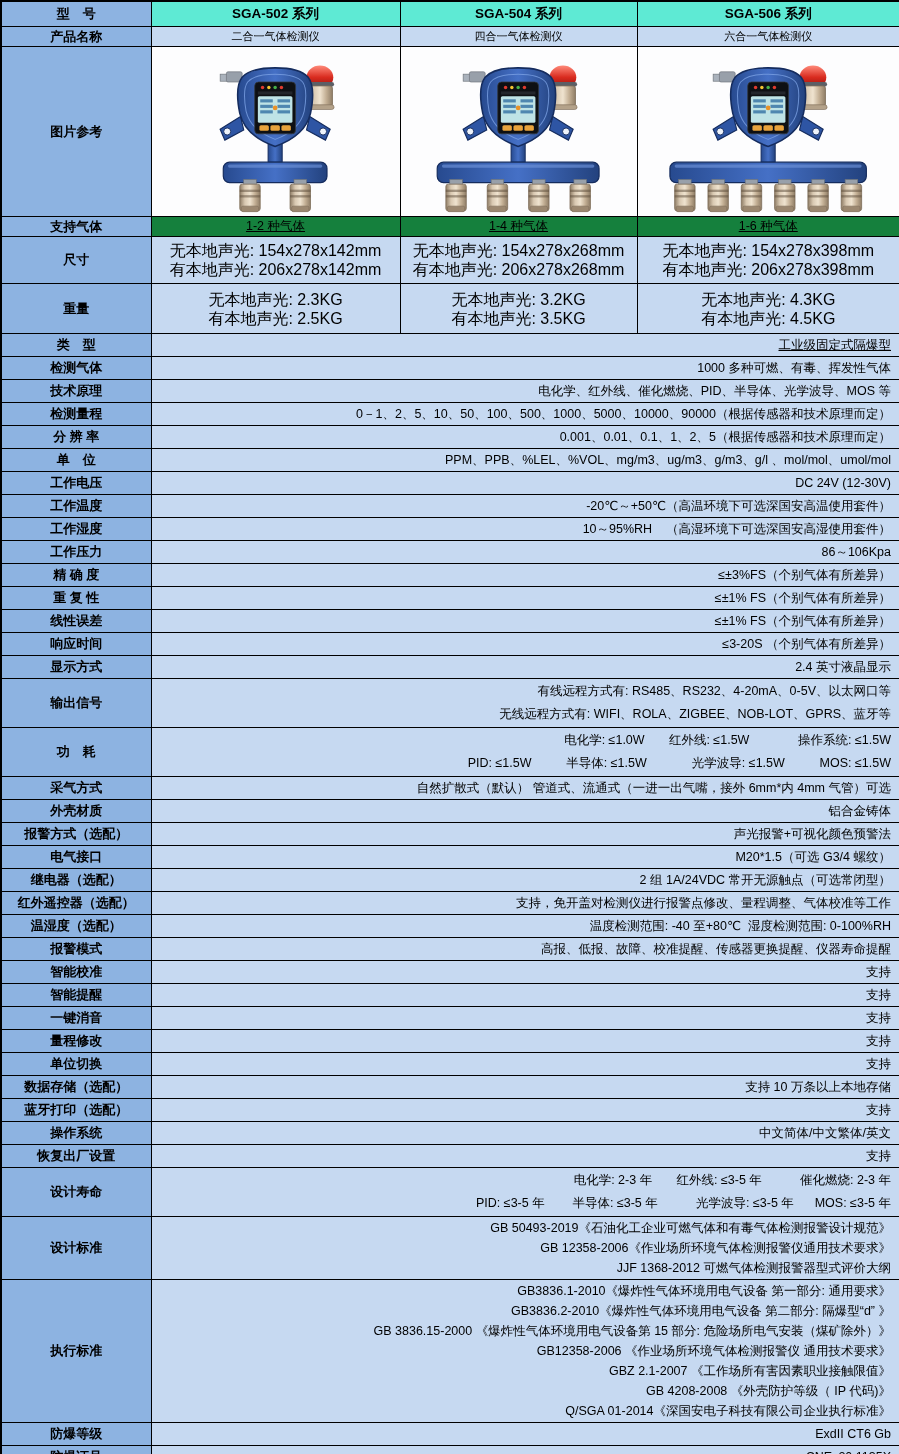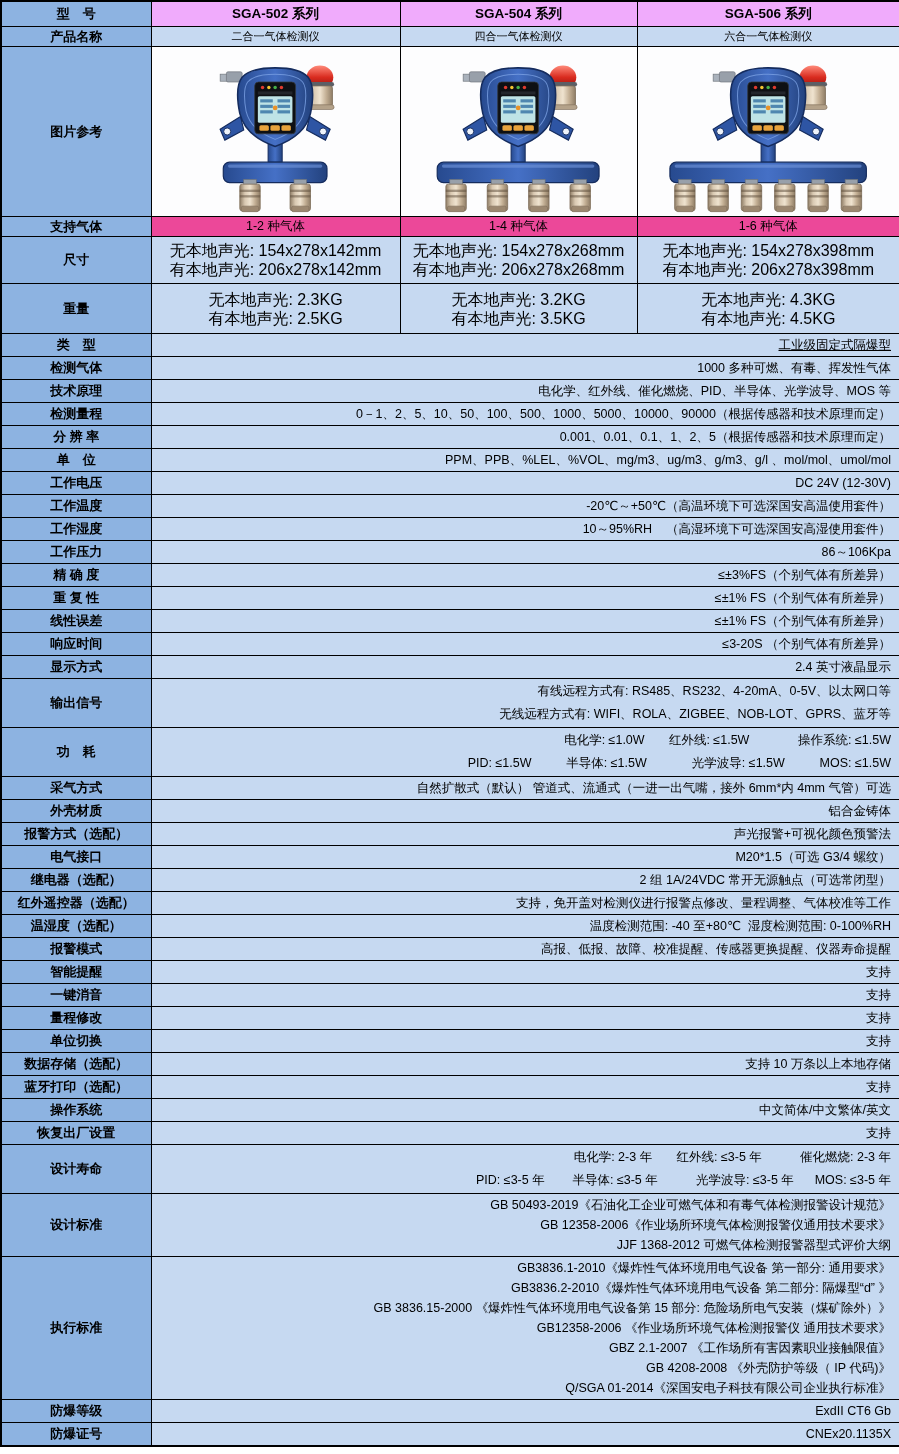--- a/index.html
+++ b/index.html
@@ -3,24 +3,24 @@
 <meta charset="utf-8">
 <style>
   html,body{margin:0;padding:0;background:#fff;}
   body{font-family:"Liberation Sans","DejaVu Sans",sans-serif;color:#000;}
   .wrap{width:899px;}
   table.spec{width:899px;border-collapse:collapse;table-layout:fixed;border:2px solid #000;}
   td,th{border:1px solid #000;padding:0 6px;vertical-align:middle;overflow:hidden;}
   
   th.lbl{background:#8DB3E1;font-weight:bold;font-size:13px;text-align:center;padding:0 2px;}
   
-  tr.hrow td{background:#f0abfc;font-weight:bold;font-size:13.5px;text-align:center;height:24px;}
+  tr.hrow td{background:#5eead4;font-weight:bold;font-size:13.5px;text-align:center;height:24px;}
   tr.prow td{background:#C6D9F1;font-size:11px;text-align:center;height:19px;}
   tr.imgrow td{background:#fdfdfe;height:169px;text-align:center;padding:0;}
-  tr.grow td{background:#ec4899;font-size:12.5px;text-align:center;height:19px;}
+  tr.grow td{background:#15803d;font-size:12.5px;text-align:center;height:19px;text-decoration:underline;}
   tr.mrow td{background:#C6D9F1;font-size:16px;text-align:center;height:42px;padding:2px 4px;}
   tr.mrow .vline{line-height:19px;white-space:pre-wrap;}
   tr.wrow td{height:45px;}
   
   tr.spec-row td.rvalue{background:#C6D9F1;font-size:12.5px;text-align:right;padding:1px 8px;}
   tr.spec-row th.rlabel{height:21px;}
   .rvalue .vline{line-height:20px;white-space:pre-wrap;}
   .rvalue.sp{padding:4px 8px;}
   .rvalue.sp .vline{line-height:23px;}
   .vline.u{text-decoration:underline;}
@@ -520,20 +520,26 @@
           </td>
   </tr>
 
   <tr class="spec-row">
     <th class="lbl rlabel">报警模式</th>
     <td class="rvalue" colspan="3">
             <div class="vline">高报、低报、故障、校准提醒、传感器更换提醒、仪器寿命提醒</div>
           </td>
   </tr>
 
+  <tr class="spec-row">
+    <th class="lbl rlabel">智能校准</th>
+    <td class="rvalue" colspan="3">
+            <div class="vline">支持</div>
+          </td>
+  </tr>
 
   <tr class="spec-row">
     <th class="lbl rlabel">智能提醒</th>
     <td class="rvalue" colspan="3">
             <div class="vline">支持</div>
           </td>
   </tr>
 
   <tr class="spec-row">
     <th class="lbl rlabel">一键消音</th>

